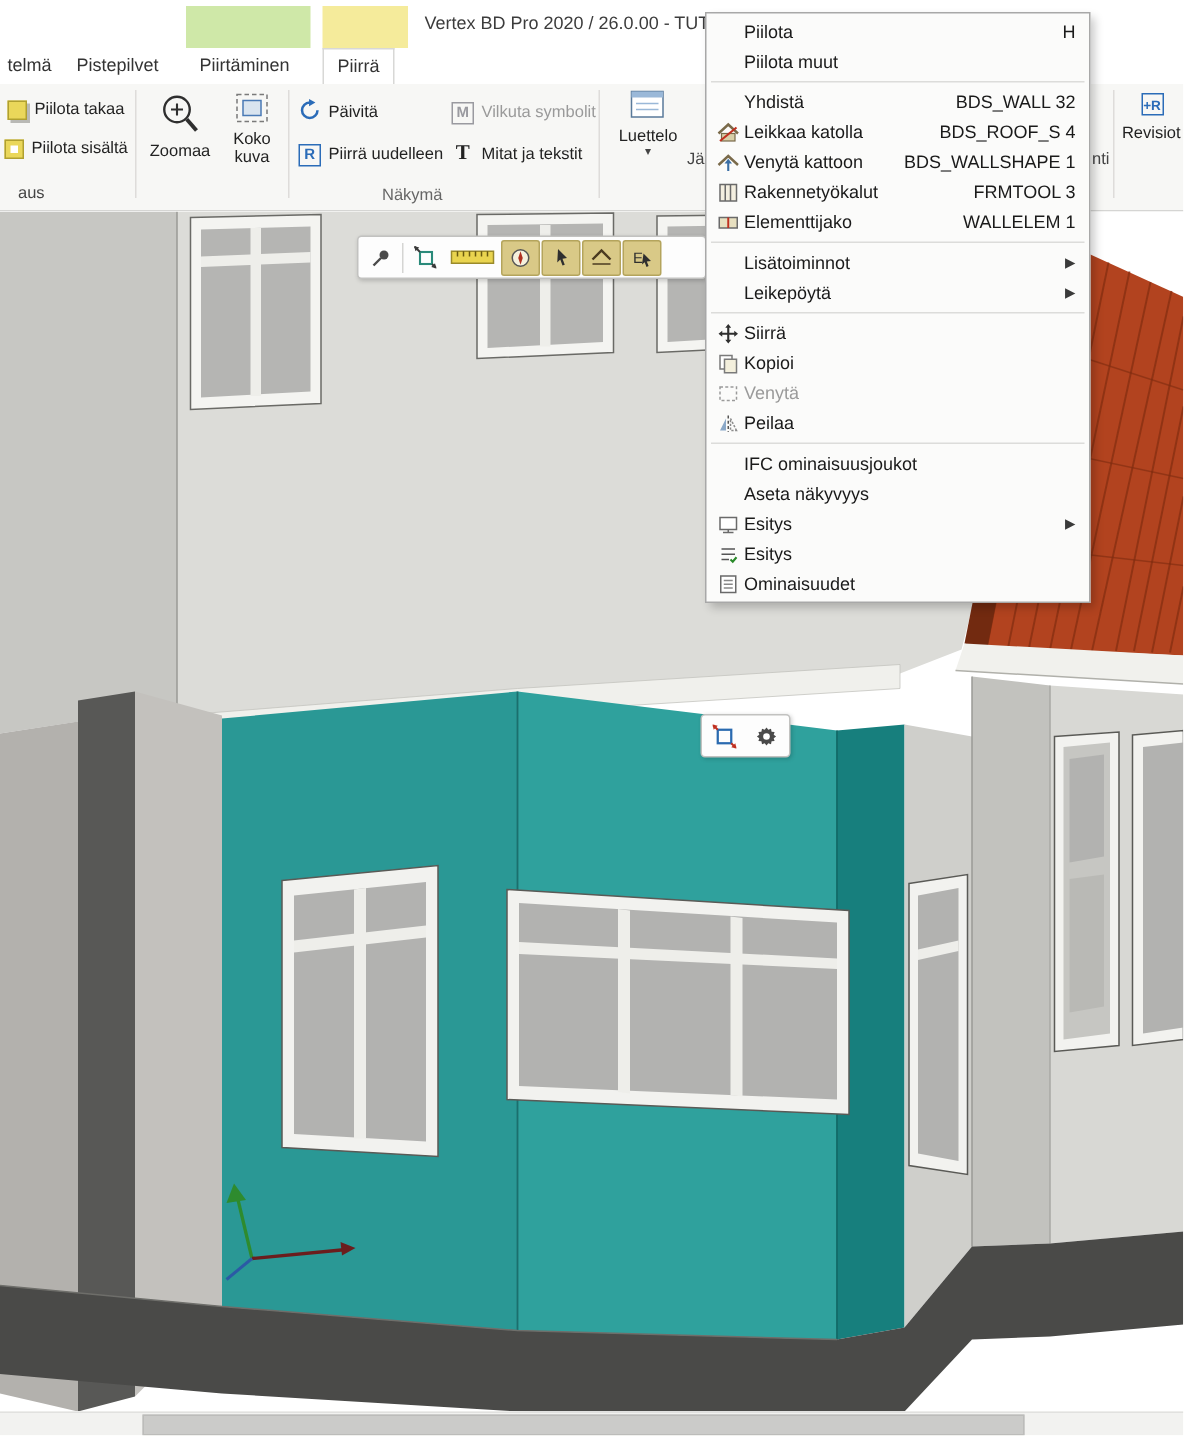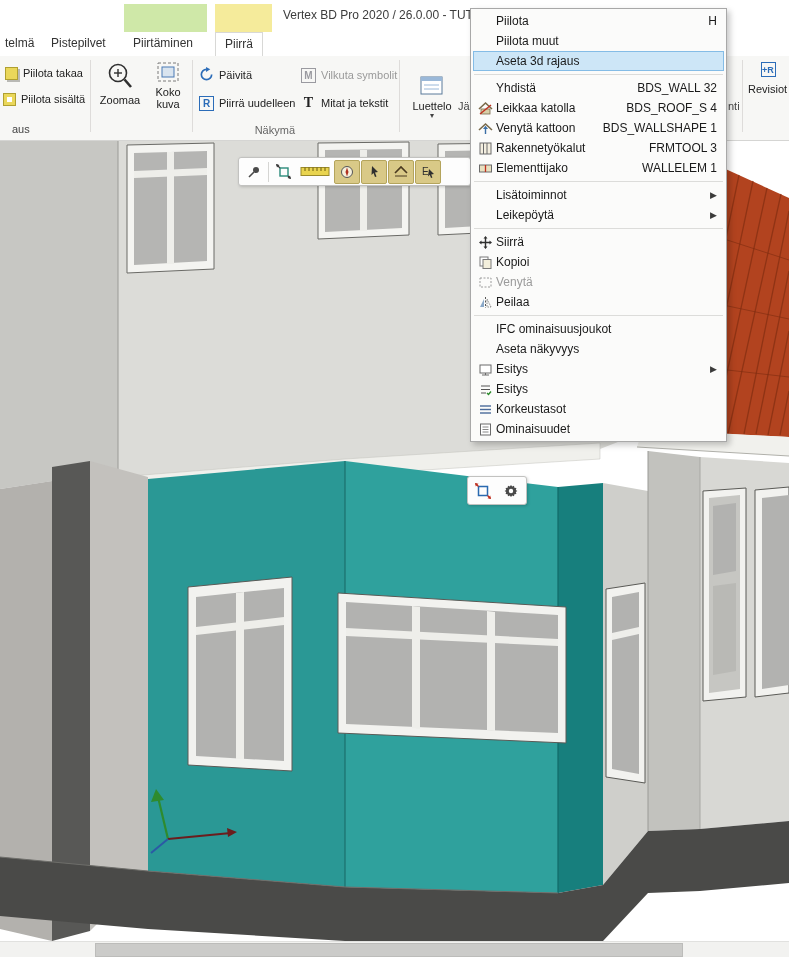--- a/index.html
+++ b/index.html
@@ -109,21 +109,21 @@
     <div class="rb-row dim" style="left:298px;top:8px">
       <span class="letter-icon" style="color:#9a9aa0">M</span>
       <span>Vilkuta symbolit</span>
     </div>
     <div class="rb-row" style="left:298px;top:36px">
       <span class="t-icon">T</span>
       <span>Mitat ja tekstit</span>
     </div>
     <div class="vsep" style="left:399px;top:4px"></div>
 
-    <div class="rb-big" style="left:404px;top:18px;width:56px">
+    <div class="rb-big" style="left:404px;top:2px;width:56px">
       <span><svg width="26" height="24" viewBox="0 0 26 24">
             <rect x="2" y="3" width="21" height="17" fill="#fff" stroke="#5a7a9a"></rect>
             <rect x="2" y="3" width="21" height="4" fill="#9ab8d8"></rect>
             <line x1="5" y1="11" x2="20" y2="11" stroke="#9ab8d8"></line>
             <line x1="5" y1="15" x2="20" y2="15" stroke="#9ab8d8"></line>
           </svg></span>
       <div>Luettelo</div>
       <div class="caret">▾</div>
     </div>
     <div class="frag" style="left:458px;top:44px">Jä</div>
@@ -332,24 +332,20 @@
   <div class="context-menu">
       <div class="menu-item">
         <span class="mi-icon"></span>
         <span class="mi-label">Piilota</span>
         <span class="mi-short">H</span>
       </div>
       <div class="menu-item">
         <span class="mi-icon"></span>
         <span class="mi-label">Piilota muut</span>
       </div>
-      <div class="menu-item hl">
-        <span class="mi-icon"></span>
-        <span class="mi-label">Aseta 3d rajaus</span>
-      </div>
       <div class="menu-sep"></div>
       <div class="menu-item">
         <span class="mi-icon"></span>
         <span class="mi-label">Yhdistä</span>
         <span class="mi-short">BDS_WALL 32</span>
       </div>
       <div class="menu-item">
         <span class="mi-icon">
           <svg width="15" height="15" viewBox="0 0 15 15">
             <path d="M1 8 L7.5 2 L14 8" fill="none" stroke="#7a6a4a" stroke-width="1.6"></path>
@@ -466,30 +462,20 @@
             <line x1="3" y1="7.5" x2="12" y2="7.5" stroke="#555"></line>
             <line x1="3" y1="11" x2="8" y2="11" stroke="#555"></line>
             <path d="M9 11 L10.5 12.5 L13 9.5" stroke="#2a8a2a" fill="none" stroke-width="1.4"></path>
           </svg>
         </span>
         <span class="mi-label">Esitys</span>
       </div>
       <div class="menu-item">
         <span class="mi-icon">
           <svg width="15" height="15" viewBox="0 0 15 15">
-            <line x1="2" y1="4" x2="13" y2="4" stroke="#4a6a9a" stroke-width="1.4"></line>
-            <line x1="2" y1="7.5" x2="13" y2="7.5" stroke="#4a6a9a" stroke-width="1.4"></line>
-            <line x1="2" y1="11" x2="13" y2="11" stroke="#4a6a9a" stroke-width="1.4"></line>
-          </svg>
-        </span>
-        <span class="mi-label">Korkeustasot</span>
-      </div>
-      <div class="menu-item">
-        <span class="mi-icon">
-          <svg width="15" height="15" viewBox="0 0 15 15">
             <rect x="2.5" y="2" width="10" height="11" fill="#fff" stroke="#6a6a6a"></rect>
             <line x1="4.5" y1="5" x2="10.5" y2="5" stroke="#888"></line>
             <line x1="4.5" y1="7.5" x2="10.5" y2="7.5" stroke="#888"></line>
             <line x1="4.5" y1="10" x2="10.5" y2="10" stroke="#888"></line>
           </svg>
         </span>
         <span class="mi-label">Ominaisuudet</span>
       </div>
     </div>
 

